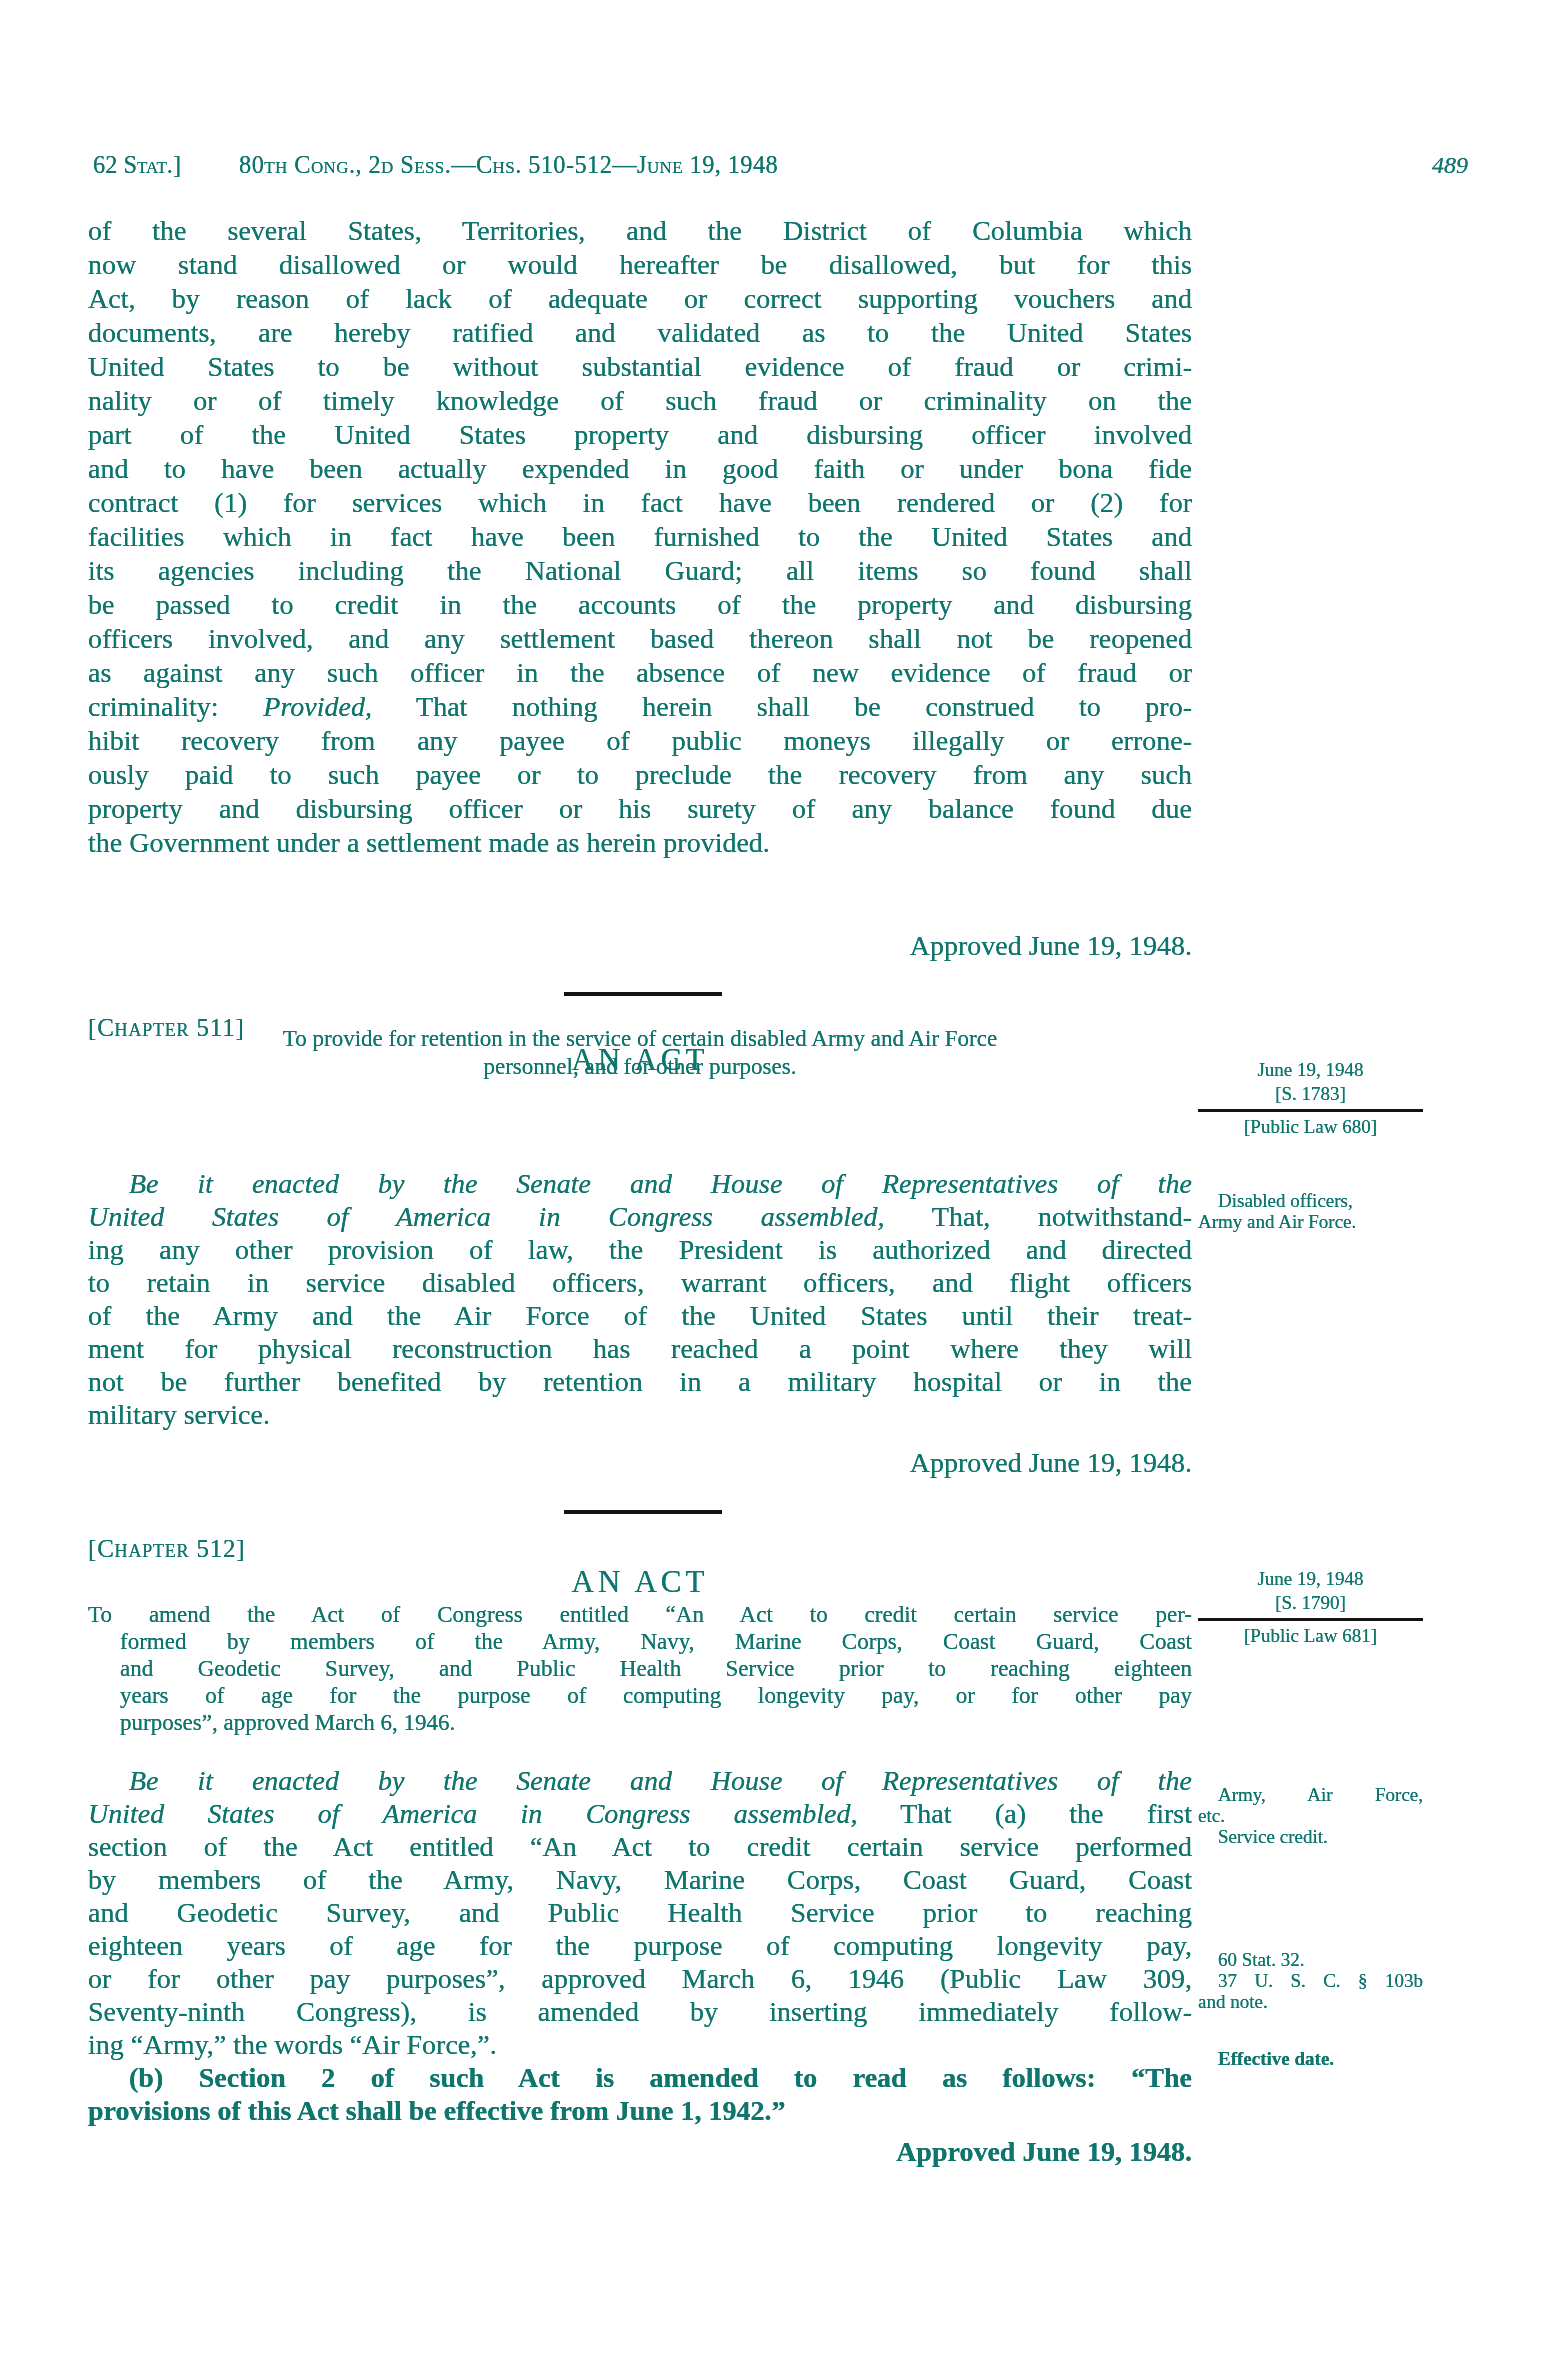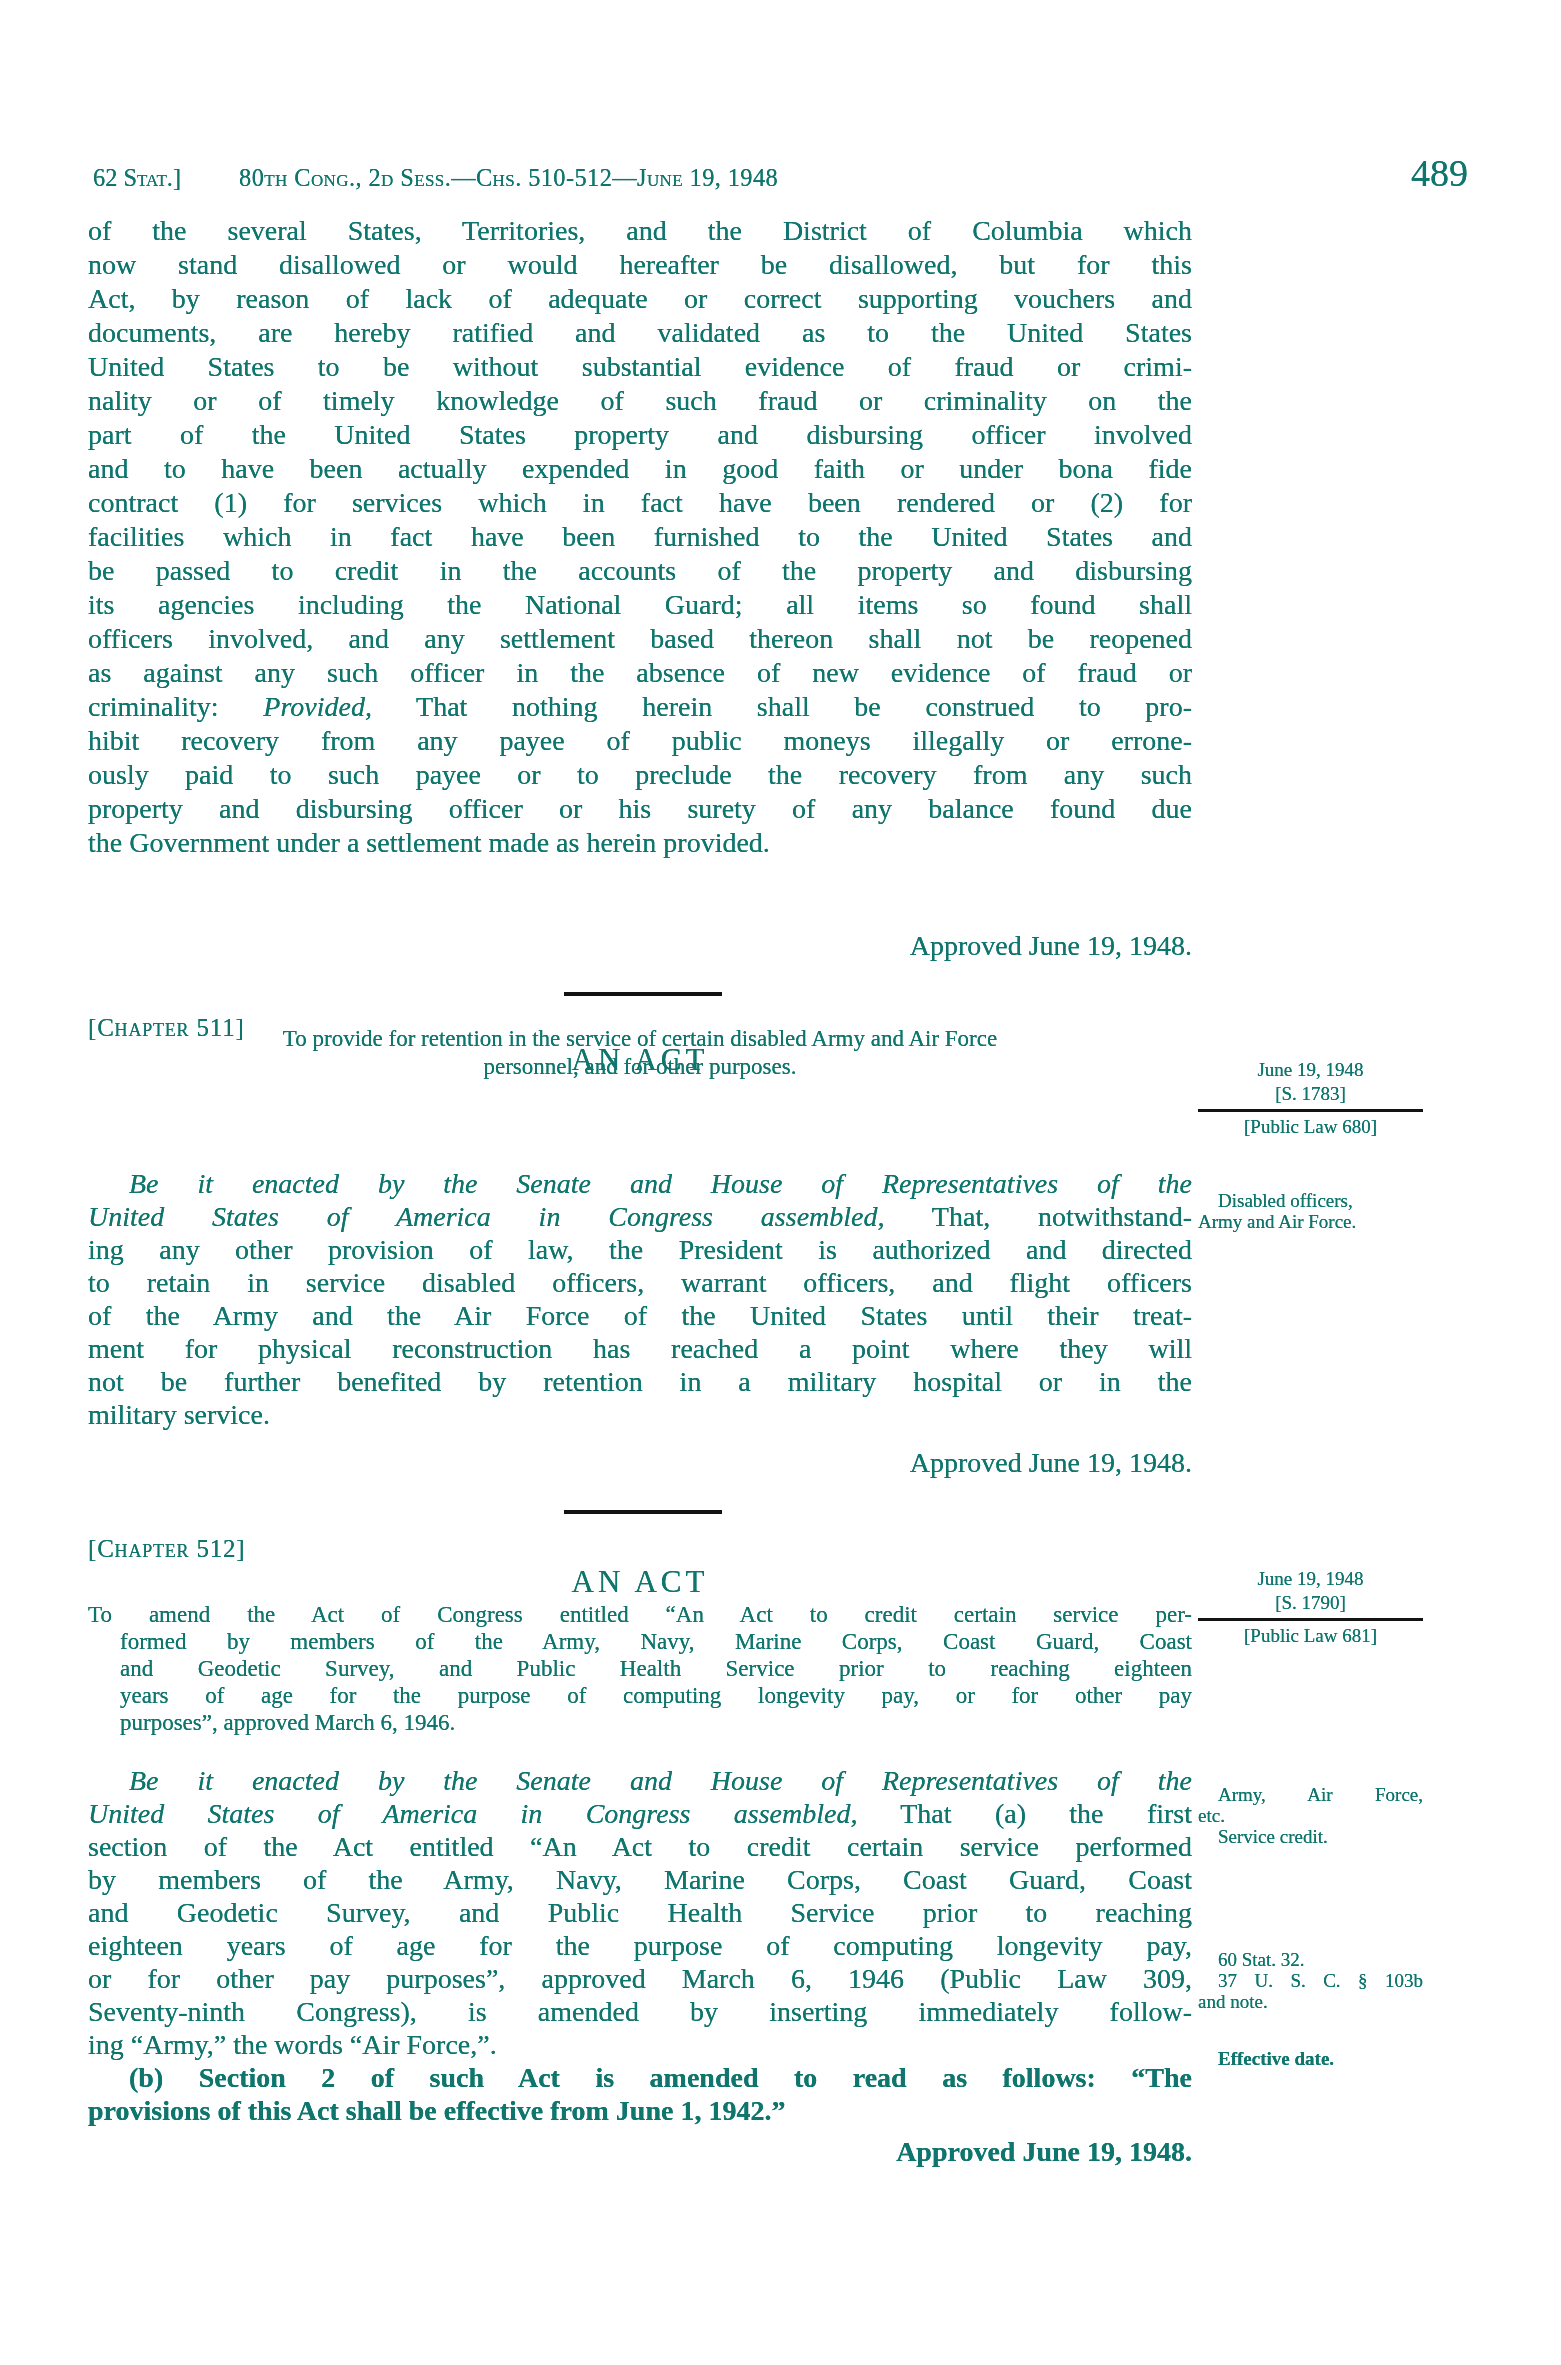--- a/index.html
+++ b/index.html
@@ -2,21 +2,21 @@
 <html style="font-size:12.6px"><head>
 <meta charset="utf-8">
 <style>
   html,body{margin:0;padding:0;background:#ffffff;}
   .page{position:relative;width:1562px;height:2366px;background:#ffffff;color:#0f766e;
         font-family:"Liberation Serif","DejaVu Serif",serif;
         text-shadow:0 0 0.5px currentColor;overflow:hidden;}
   .sc{font-variant:small-caps;}
   .pagehead{position:absolute;left:93px;top:151px;width:1375px;display:flex;align-items:baseline;font-size:24.4px;}
   .sess{margin-left:58px;letter-spacing:0.4px;}
-  .pgnum{margin-left:auto;font-size:38px;}
+  .pgnum{margin-left:auto;font-size:24px;font-style:italic;}
   .block{position:absolute;left:88px;width:1104px;font-size:28px;line-height:34px;}
   .line{text-align:justify;text-align-last:justify;}
   .line.ns{text-align-last:left;}
   .line.ind{text-indent:41px;}
   .line.hang{padding-left:32px;}
   .line.b,.b{font-weight:bold;}
   .centered .line{text-align:center;text-align-last:center;}
   .approved{text-indent:41px;text-align:right;}
   .rule{position:absolute;left:564px;width:158px;height:4px;background:#131313;}
   .chlabel{font-size:25px;letter-spacing:0.8px;}
@@ -63,22 +63,22 @@
       <div class="line">of the several States, Territories, and the District of Columbia which</div>
       <div class="line">now stand disallowed or would hereafter be disallowed, but for this</div>
       <div class="line">Act, by reason of lack of adequate or correct supporting vouchers and</div>
       <div class="line">documents, are hereby ratified and validated as to the United States</div>
       <div class="line">United States to be without substantial evidence of fraud or crimi-</div>
       <div class="line">nality or of timely knowledge of such fraud or criminality on the</div>
       <div class="line">part of the United States property and disbursing officer involved</div>
       <div class="line">and to have been actually expended in good faith or under bona fide</div>
       <div class="line">contract (1) for services which in fact have been rendered or (2) for</div>
       <div class="line">facilities which in fact have been furnished to the United States and</div>
+      <div class="line">its agencies including the National Guard; all items so found shall</div>
       <div class="line">be passed to credit in the accounts of the property and disbursing</div>
-      <div class="line">its agencies including the National Guard; all items so found shall</div>
       <div class="line">officers involved, and any settlement based thereon shall not be reopened</div>
       <div class="line">as against any such officer in the absence of new evidence of fraud or</div>
       <div class="line">criminality: <i>Provided,</i> That nothing herein shall be construed to pro-</div>
       <div class="line">hibit recovery from any payee of public moneys illegally or errone-</div>
       <div class="line">ously paid to such payee or to preclude the recovery from any such</div>
       <div class="line">property and disbursing officer or his surety of any balance found due</div>
       <div class="line ns">the Government under a settlement made as herein provided.</div>
     </section>
   <div class="block approved" id="ap1">Approved June 19, 1948.</div>
 

